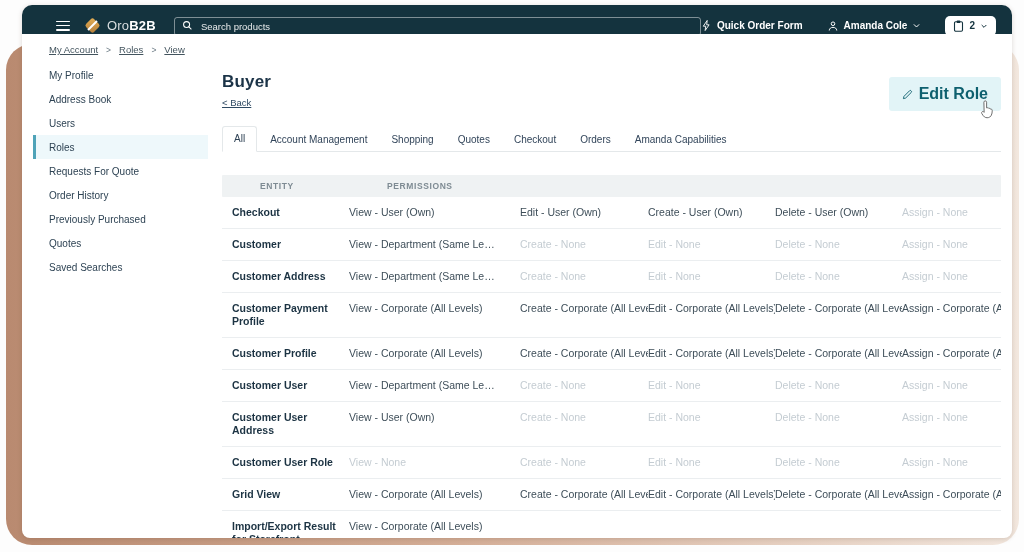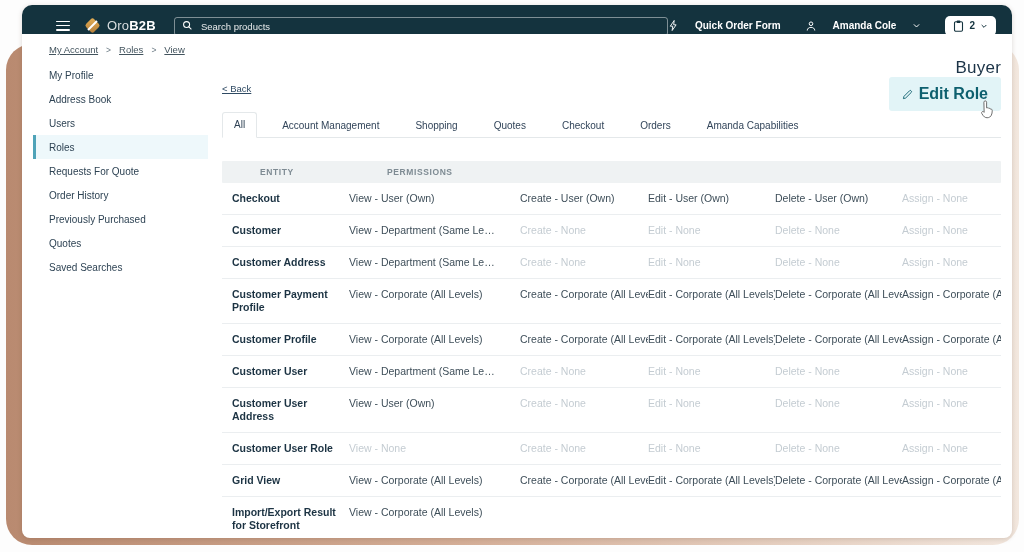--- a/index.html
+++ b/index.html
@@ -28,21 +28,21 @@
   .logo .word { font-size:13px; letter-spacing:.2px; }
   .logo .pre { color:#D9DEE0; font-weight:400; }
   .logo .suf { color:#fff; font-weight:700; }
   .searchwrap { position:relative; flex:1; max-width:586px; }
   .searchwrap svg { position:absolute; left:8px; top:4px; }
   .search { width:100%; height:19px; background:transparent;
     border:1px solid rgba(255,255,255,.45); border-radius:3px; color:#fff;
     font-size:9.5px; padding:0 8px 0 26px; font-family:inherit; outline:none; }
   .search::placeholder { color:rgba(255,255,255,.9); }
   .nav-right { margin-left:auto; display:flex; align-items:center; gap:24px; }
-  .nav-link { display:flex; align-items:center; gap:16px; font-size:10px;
+  .nav-link { display:flex; align-items:center; gap:5px; font-size:10px;
     font-weight:700; color:#fff; cursor:pointer; white-space:nowrap; }
   .cart-btn { display:flex; align-items:center; gap:5px; background:#fff;
     border:none; border-radius:5px; padding:4px 8px; cursor:pointer;
     color:#14333E; font-size:10px; font-weight:700; font-family:inherit; }
 
   
   .breadcrumb { position:absolute; left:27px; top:39px; display:flex;
     align-items:center; gap:8px; font-size:9.5px; color:#43545E; }
   .breadcrumb a { color:#43545E; text-decoration:underline; cursor:pointer; }
   .breadcrumb .sep { color:#6B7A84; font-size:8.5px; }
@@ -50,33 +50,33 @@
   
   .sidebar { position:absolute; left:0; top:58px; width:186px;
     display:flex; flex-direction:column; }
   .side-item { margin-left:11px; border-left:3px solid transparent;
     padding:6.5px 0 6.5px 13px; font-size:10px; color:#2E4354; cursor:pointer; }
   .side-item.active { background:var(--activeBg,#EEF8FB);
     border-left-color:var(--accent,#4FA3B8); }
 
   
   .main { position:absolute; left:200px; top:50px; right:11px; bottom:0; }
-  .page-title { font-size:17px; font-weight:400; color:var(--dark,#1B3347);
-    letter-spacing:.2px; margin-top:3px;text-align:right; }
+  .page-title { font-size:17px; font-weight:700; color:var(--dark,#1B3347);
+    letter-spacing:.2px; margin-top:17px; }
   .back-link { display:inline-block; margin-top:5px; font-size:9.5px;
     color:#2F4A63; text-decoration:underline; cursor:pointer; }
   .edit-btn { position:absolute; top:22px; right:0; display:flex;
     align-items:center; gap:6px; background:var(--editBg,#E2F4F7);
     color:var(--editTx,#0E606F); font-size:16px; font-weight:700;
     padding:8px 13px; border:none; border-radius:3px; cursor:pointer;
     font-family:inherit; }
   .cursor { position:absolute; top:45px; right:6px; pointer-events:none; }
 
   
-  .tabs { display:flex; align-items:flex-end; margin-top:15px; gap:14px;
+  .tabs { display:flex; align-items:flex-end; margin-top:15px; gap:2px;
     border-bottom:1px solid #E4E8EA; }
   .tab { padding:6px 11px 7px; font-size:10px; color:#32455A; cursor:pointer;
     white-space:nowrap; position:relative; top:1px; }
   .tab.active { background:#fff; border:1px solid #E4E8EA; border-bottom:1px solid #fff;
     border-radius:3px 3px 0 0; color:#2E4154; }
 
   
   .tbl { margin-top:23px; }
   .t-grid { display:grid; grid-template-columns:127px 171px 128px 127px 127px 1fr; }
   .t-head { background:#EFF2F3; border-radius:1px;padding-left:28px; }
@@ -209,22 +209,22 @@
           <div class="hc">PERMISSIONS</div>
           <div class="hc"></div>
             <div class="hc"></div>
             <div class="hc"></div>
             <div class="hc"></div>
         </div>
         <div id="rows">
             <div class="t-grid t-row">
     <div class="ent">Checkout</div>
   <div class="perm">View - User (Own)</div>
+              <div class="perm">Edit - User (Own)</div>
               <div class="perm">Create - User (Own)</div>
-              <div class="perm">Edit - User (Own)</div>
               <div class="perm">Delete - User (Own)</div>
               <div class="perm muted">Assign - None</div>
             </div>
             <div class="t-grid t-row">
     <div class="ent">Customer</div>
   <div class="perm">View - Department (Same Le…</div>
               <div class="perm muted">Create - None</div>
               <div class="perm muted">Edit - None</div>
               <div class="perm muted">Delete - None</div>
               <div class="perm muted">Assign - None</div>

